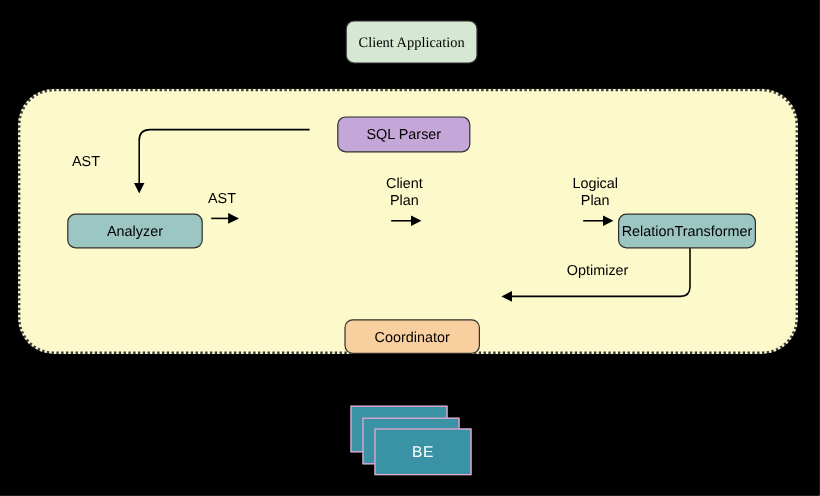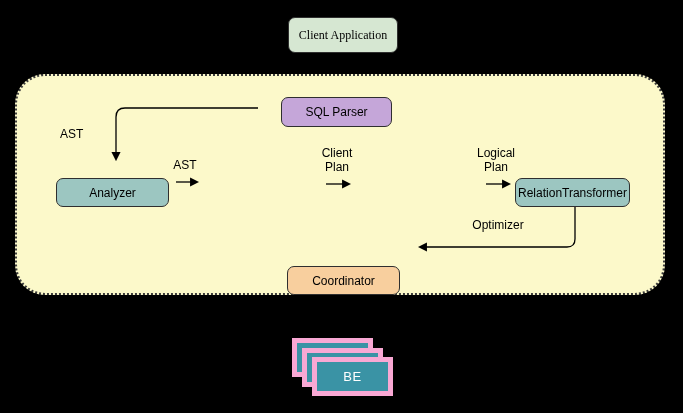--- a/index.html
+++ b/index.html
@@ -53,21 +53,21 @@
     color: var(--text, #000);
     text-align: center;
     line-height: 1.15;
     z-index: 4;
   }
   .be-box {
     position: absolute;
     width: 81px; height: 39px;
     box-sizing: border-box;
     background: var(--be-teal, #3a93a5);
-    border: 5px solid #f9a8d4;
+    border: 1px solid #f9a8d4;
   }
   .be-front {
     display: flex;
     align-items: center;
     justify-content: center;
     color: var(--be-text, #fff);
     font-size: 13px;
     letter-spacing: 0.5px;
   }
 </style>

